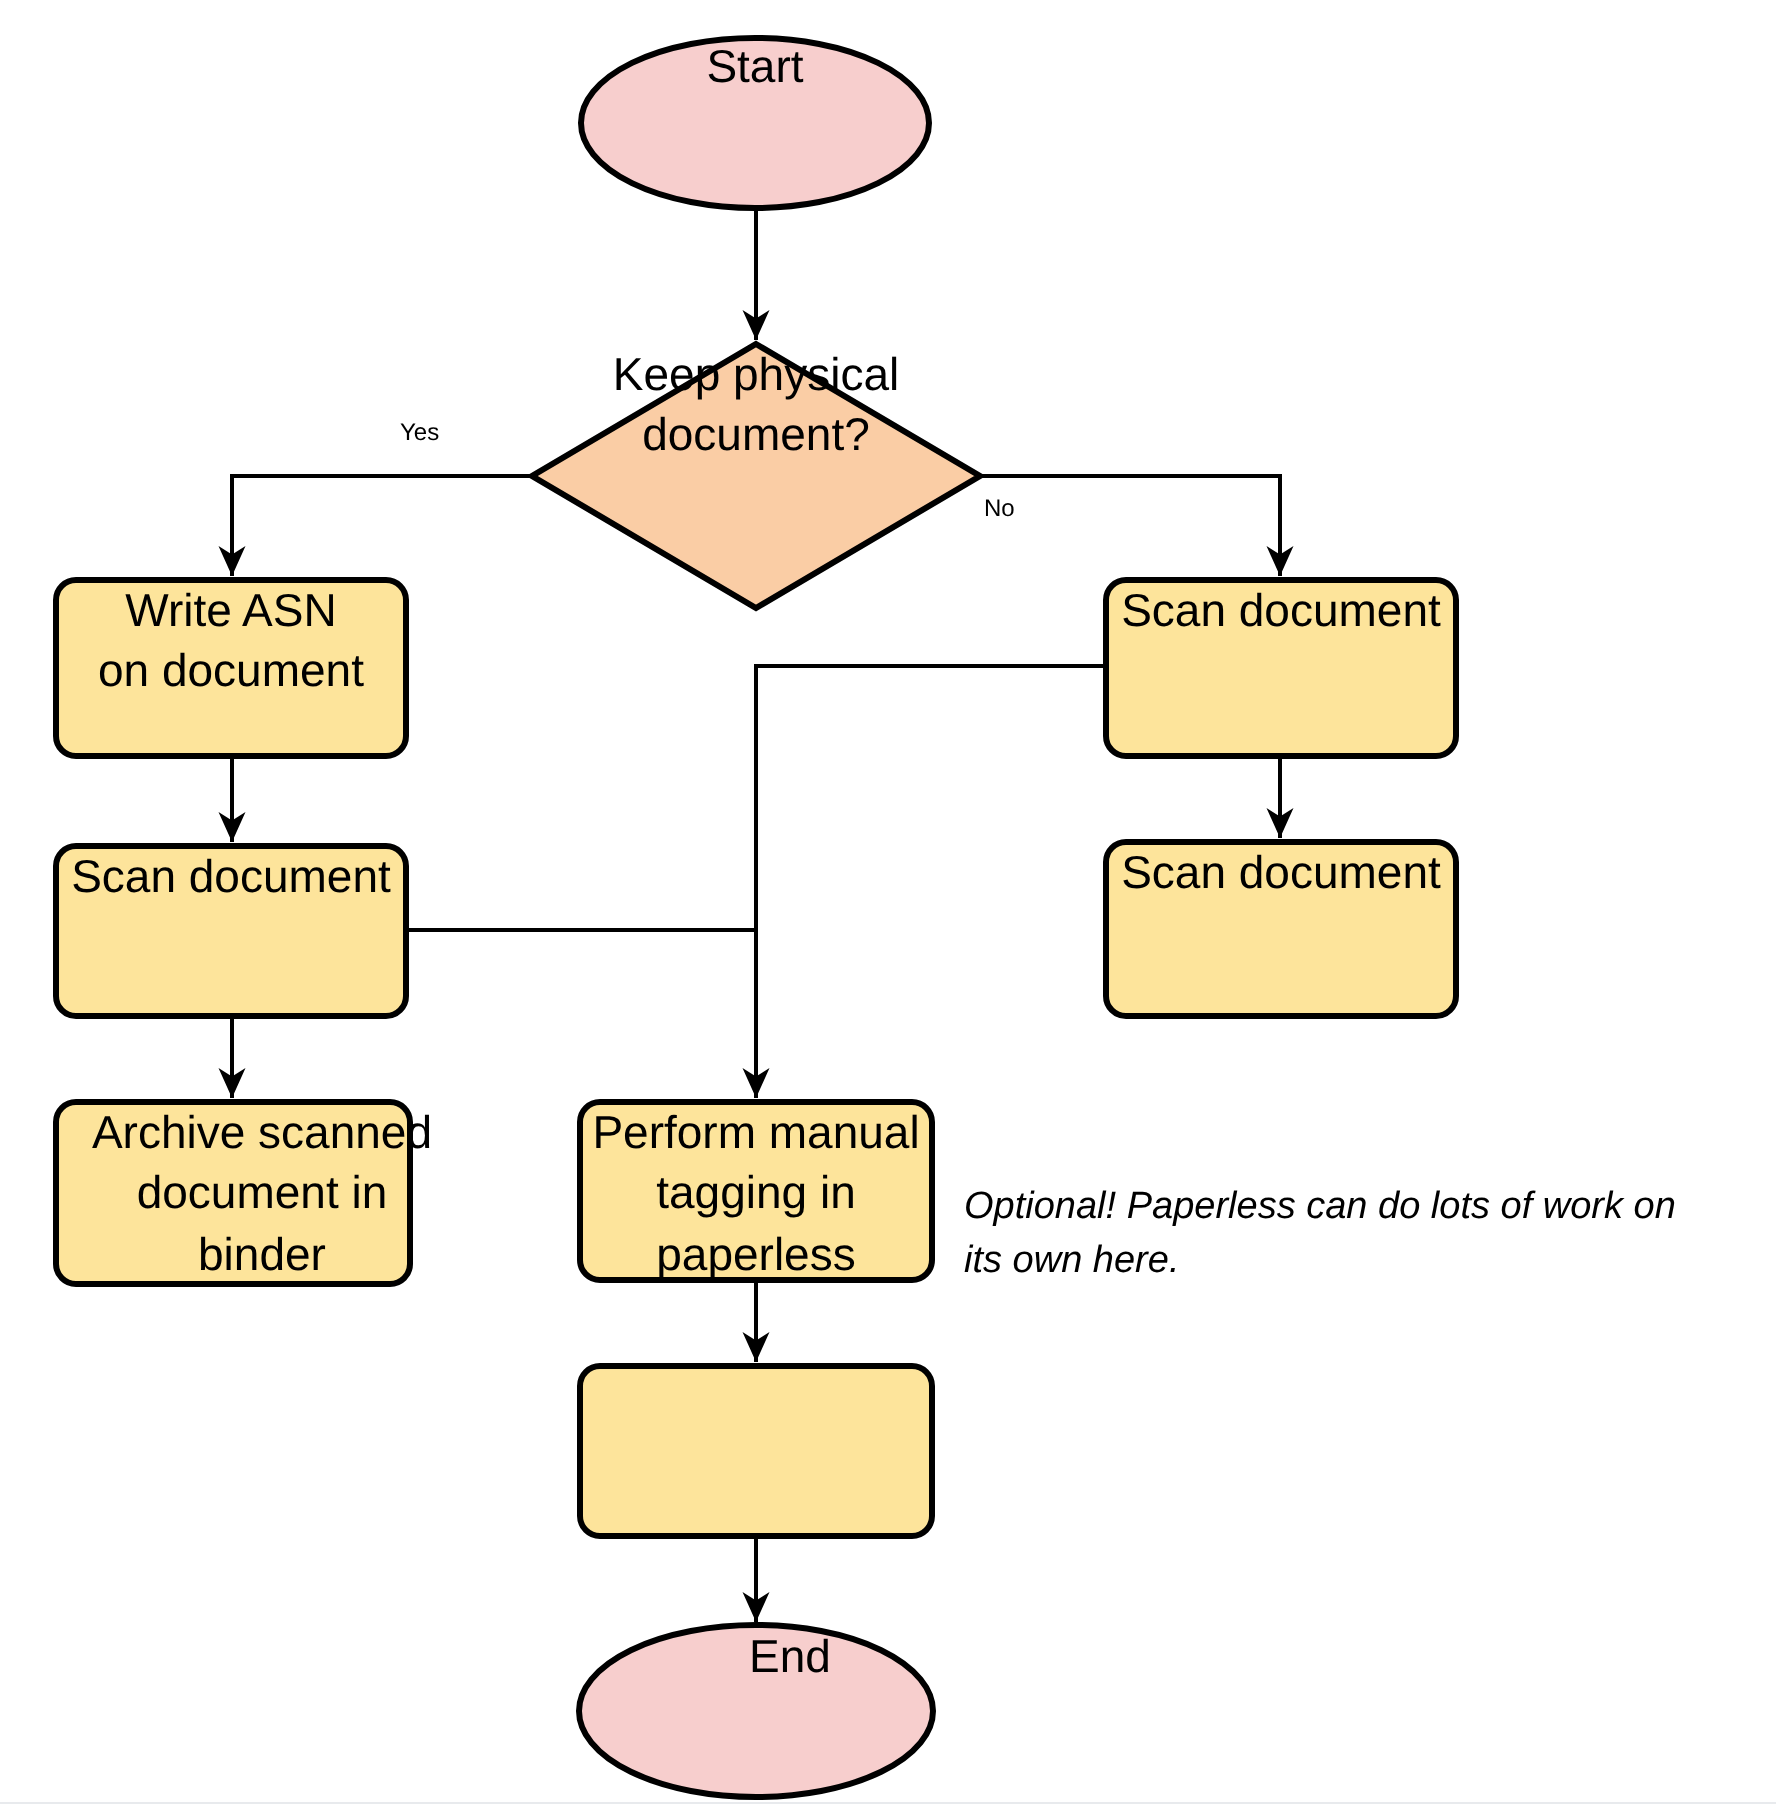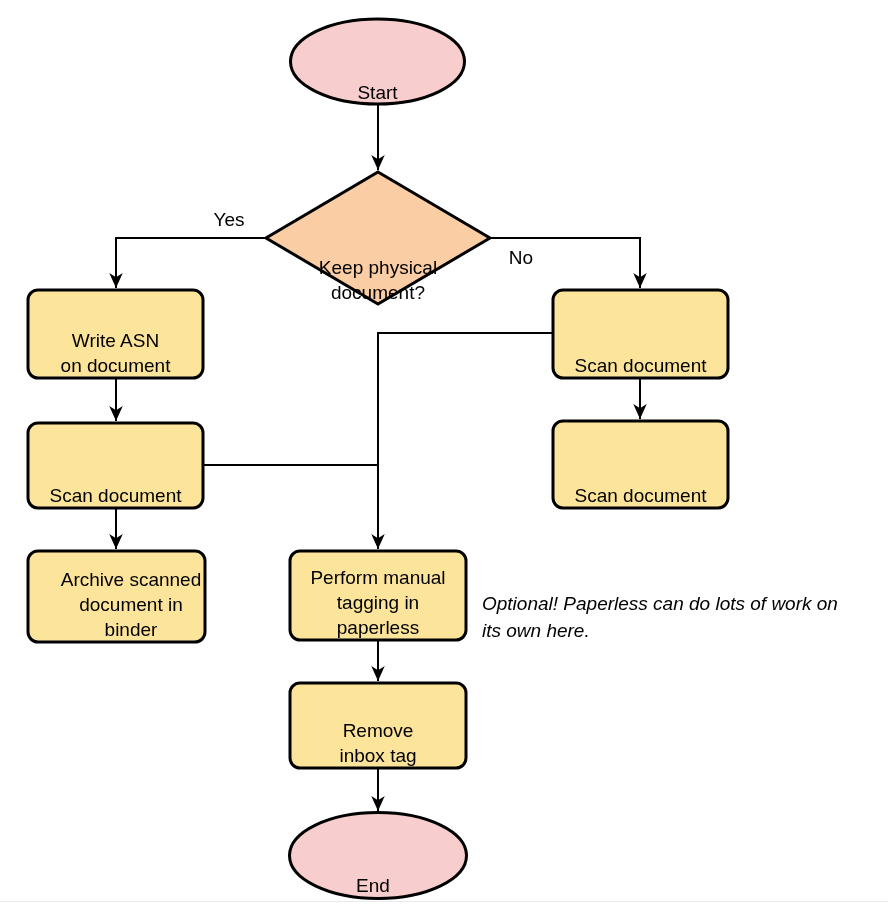--- a/index.html
+++ b/index.html
@@ -4,42 +4,42 @@
 <style>
   html,body { margin:0; padding:0; background:#fff; }
   .canvas {
     position:relative; width:888px; height:907px; background:#ffffff;
     font-family:"Liberation Sans", sans-serif; color:#000; overflow:hidden;
   }
   svg.layer { position:absolute; left:0; top:0; }
   .edge { stroke:#000; stroke-width:2; fill:none; }
   .shape { stroke:#000; stroke-width:3; }
   .node-label {
-    position:absolute; display:flex; align-items:flex-end; justify-content:center;
-    text-align:center; font-size:19px; line-height:1.32; pointer-events:none;
+    position:absolute; display:flex; align-items:flex-start; justify-content:center;
+    text-align:center; font-size:23px; line-height:1.32; pointer-events:none;
   }
   .node-label span { white-space:pre-line; }
-  .edge-label { position:absolute; font-size:19px; text-align:center; }
+  .edge-label { position:absolute; font-size:12px; text-align:left; }
   .note {
     position:absolute; left:482px; top:591px; width:410px;
     font-size:19px; font-style:italic; line-height:1.42; white-space:pre-line;
   }
   .hairline { position:absolute; left:0; top:901px; width:888px; height:1px; background:#e8eaed; }
 
   
   .lb-start    { left:289px; top:18px;  width:177px; height:87px; }
   .lb-decision { left:266px; top:172px; width:224px; height:133px; }
   .lb-write    { left:28px;  top:290px; width:175px; height:88px; }
   .lb-scanl    { left:28px;  top:423px; width:175px; height:85px; }
   .lb-archive  { left:28px;  top:551px; width:206px; height:91px; }
   .lb-scanr    { left:553px; top:290px; width:175px; height:88px; }
   .lb-trash    { left:553px; top:421px; width:175px; height:87px; }
   .lb-tag      { left:290px; top:551px; width:176px; height:89px;border-radius:17px; }
   .lb-remove   { left:290px; top:683px; width:176px; height:85px; }
-  .lb-end      { left:284px; top:813px; width:178px; height:85px; }
+  .lb-end      { left:306px; top:813px; width:178px; height:85px; }
   .lb-yes      { left:200px; top:209px; width:58px; }
   .lb-no       { left:492px; top:209px; width:58px;margin-top:38px; }
 </style>
 </head>
 <body>
 
 <div class="canvas">
 
   <svg class="layer" width="888" height="907" viewBox="0 0 888 907">
     <defs>
@@ -98,24 +98,20 @@
     <span>Scan document</span>
   </div>
   <div class="node-label lb-trash">
     <span>Scan document</span>
   </div>
   <div class="node-label lb-tag">
     <span>Perform manual
 tagging in
 paperless</span>
   </div>
-  <div class="node-label lb-remove">
-    <span>Remove
-inbox tag</span>
-  </div>
   <div class="node-label lb-end">
     <span>End</span>
   </div>
 
   <div class="edge-label lb-yes">Yes</div>
   <div class="edge-label lb-no">No</div>
 
   <div class="note">Optional! Paperless can do lots of work on
 its own here.</div>
 

